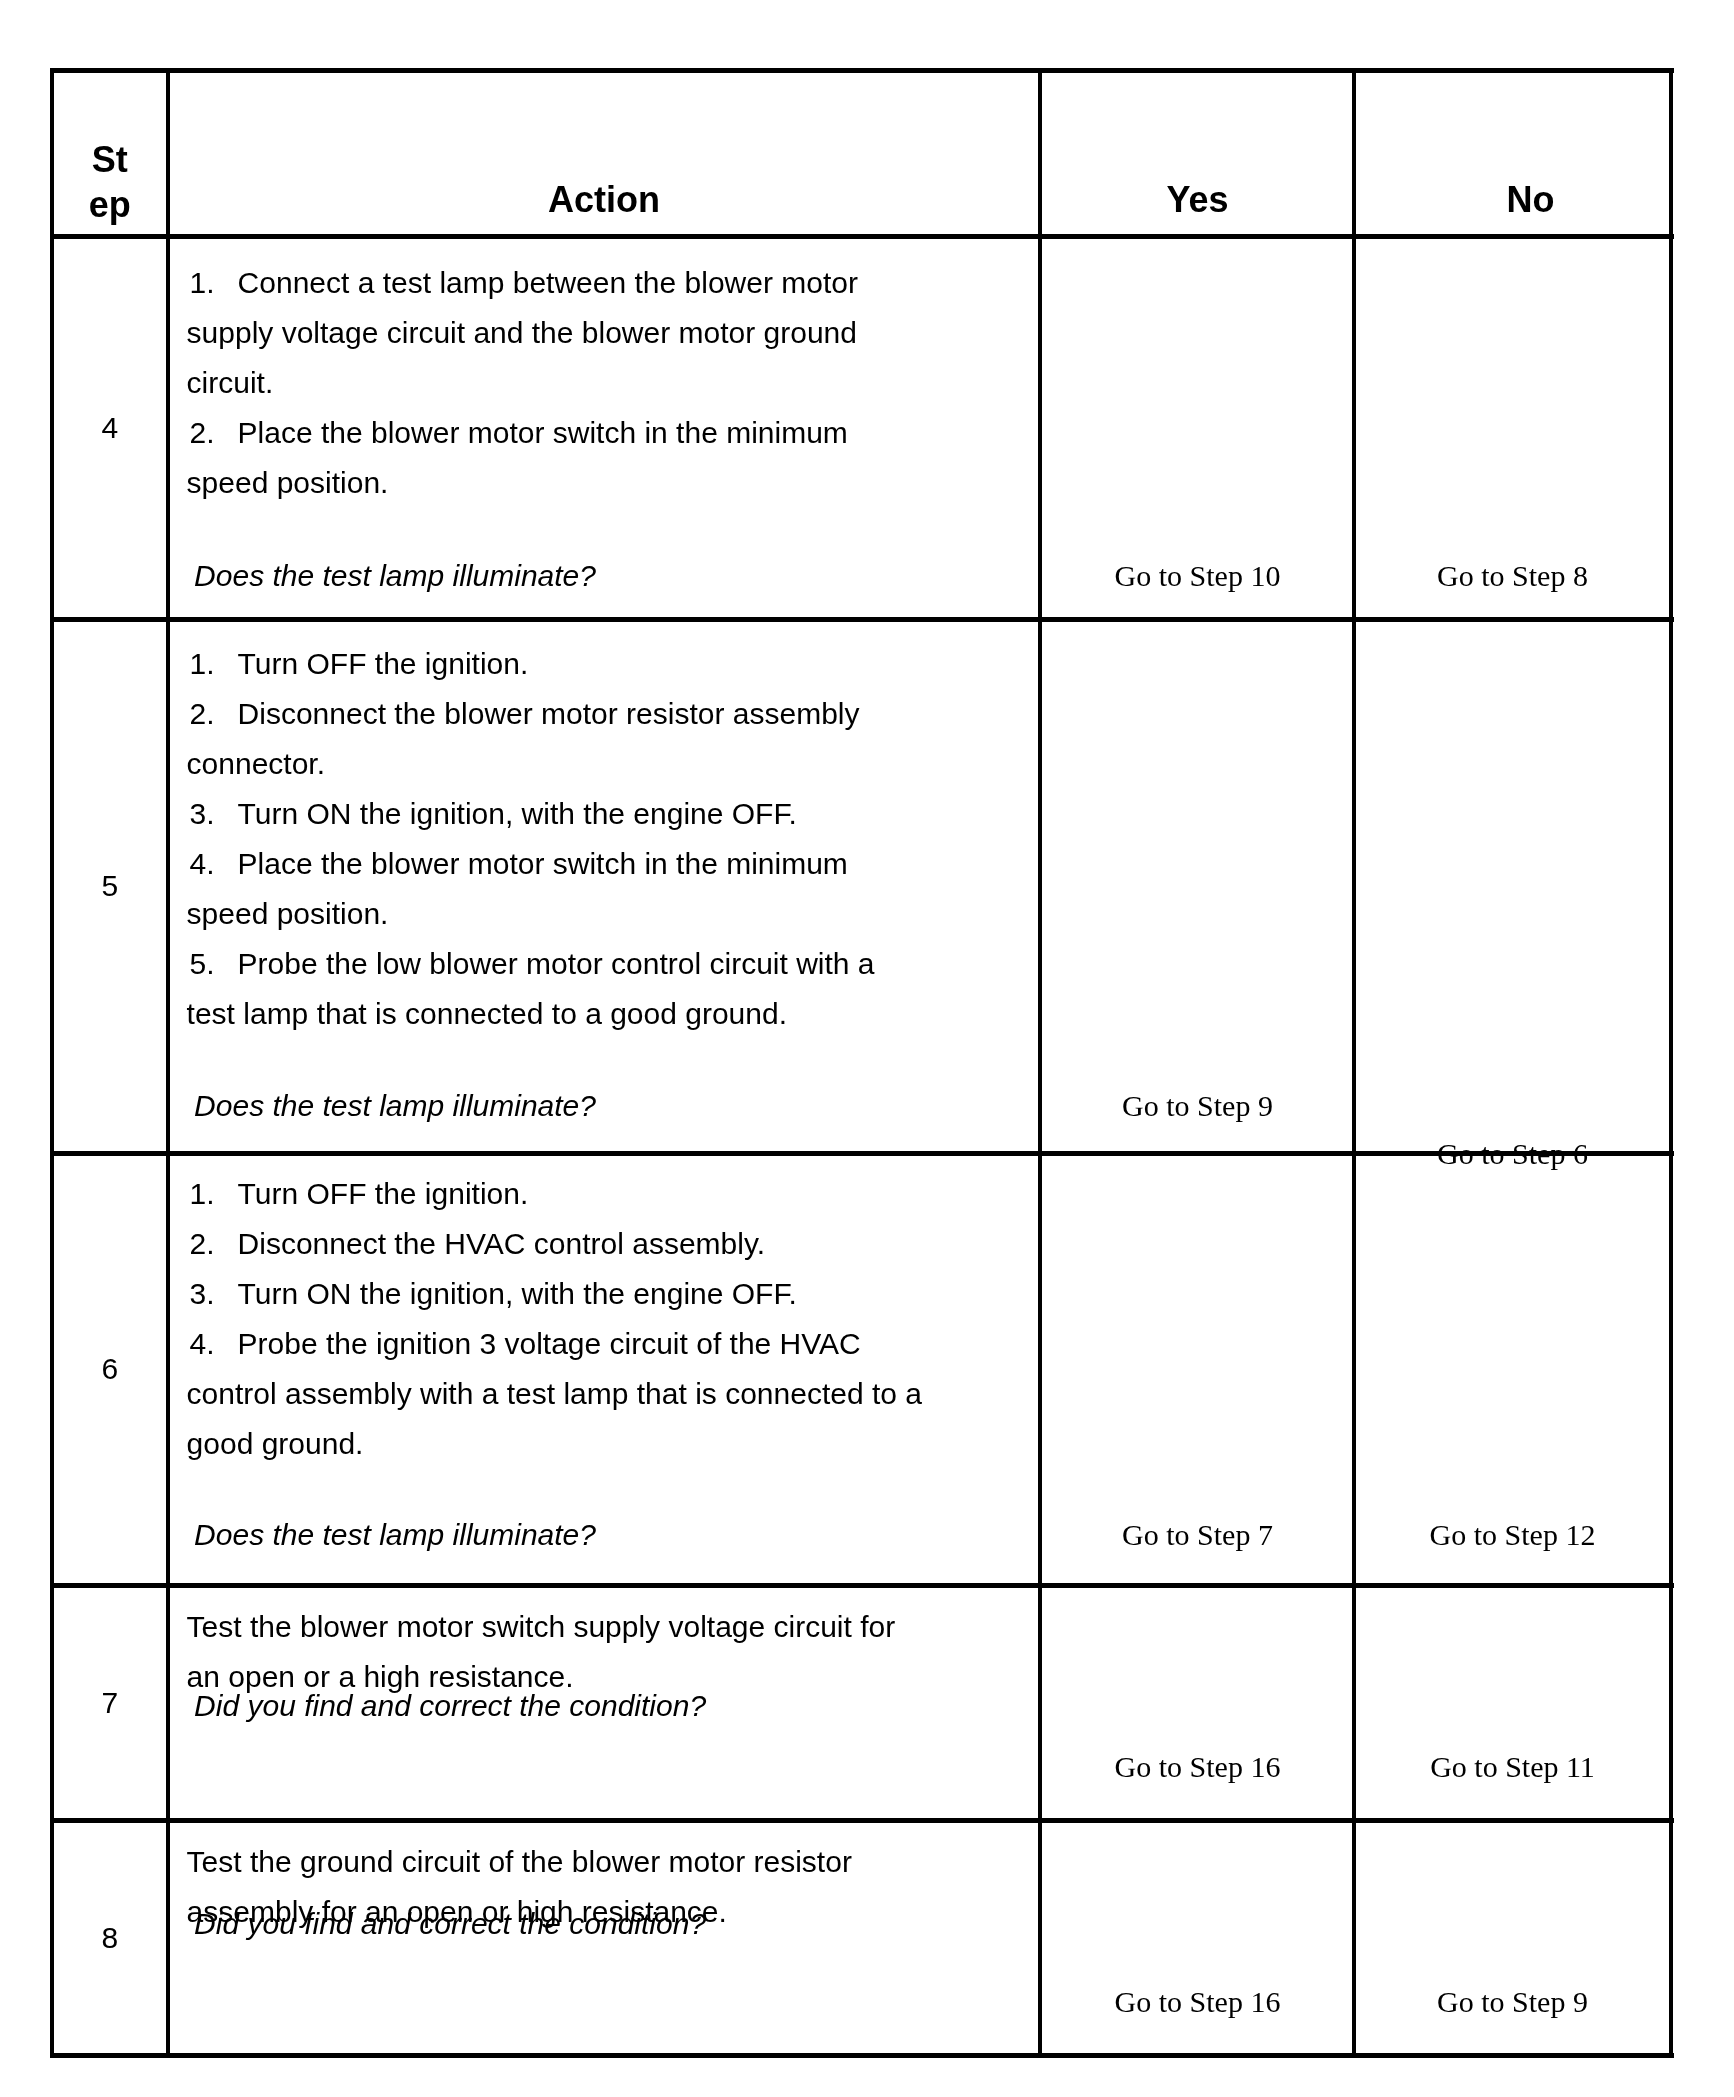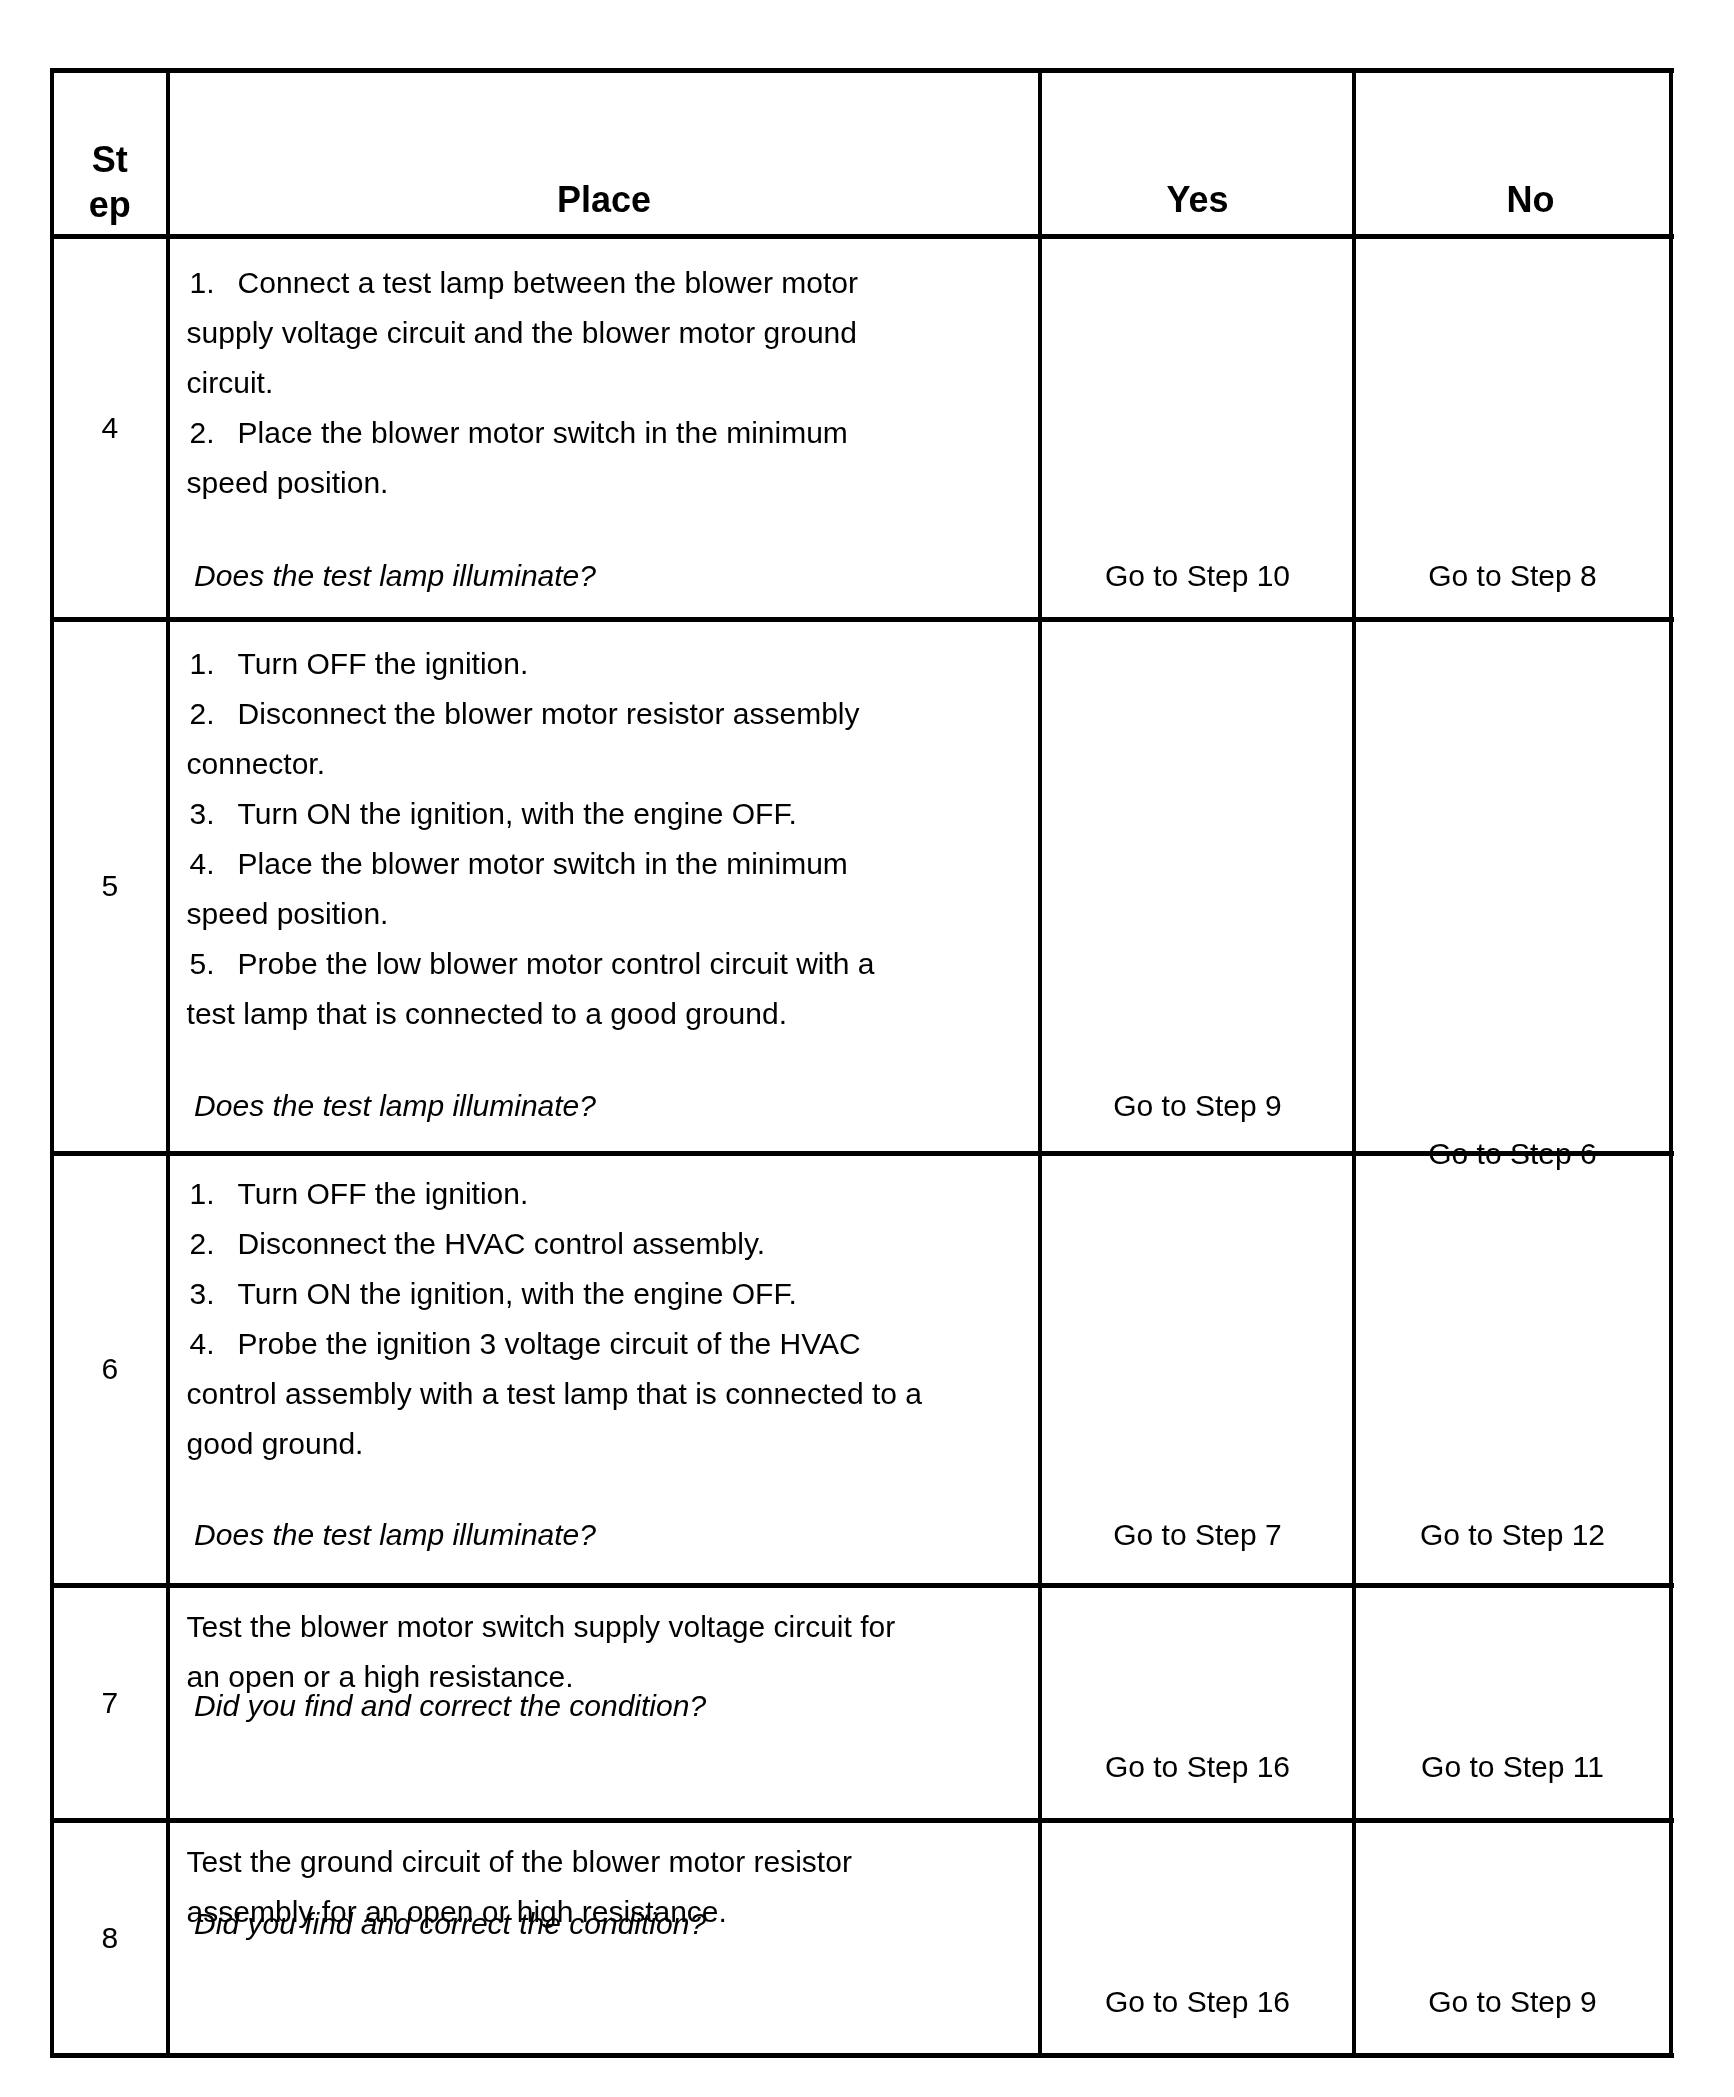--- a/index.html
+++ b/index.html
@@ -8,21 +8,21 @@
   .tbl { position: absolute; left: 50px; top: 68px; width: 1624px; height: 1990px; }
   .hline { position: absolute; height: 4.5px; background: #000; left: 0; width: 1624px; }
   .vline { position: absolute; width: 3.8px; background: #000; top: 0; height: 1990px; }
   .cell { position: absolute; box-sizing: border-box; }
   .hdr { font-weight: bold; font-size: 36px; text-align: center; }
   .step { font-size: 30px; text-align: center; display: flex; align-items: center; justify-content: center; }
   .action { font-size: 30px; line-height: 50px; padding-left: 16.6px; }
   .action .li { display: block; white-space: nowrap; }
   .action .num { display: inline-block; width: 51px; padding-left: 3px; box-sizing: border-box; }
   .action .q { display: block; white-space: nowrap; padding-left: 7.5px; font-style: italic; }
-  .ans { font-size: 30px; text-align: center; white-space: nowrap; position: absolute; }
+  .ans { font-size: 30px; text-align: center; white-space: nowrap; position: absolute; font-family: Liberation Serif, serif; }
 </style>
 </head>
 <body>
 
 <div class="tbl">
 
   <div class="hline" style="top:0px"></div>
   <div class="hline" style="top:166px"></div>
   <div class="hline" style="top:549px"></div>
   <div class="hline" style="top:1083px"></div>
@@ -33,21 +33,21 @@
   <div class="vline" style="left:0px"></div>
   <div class="vline" style="left:116px"></div>
   <div class="vline" style="left:988px"></div>
   <div class="vline" style="left:1302px"></div>
   <div class="vline" style="left:1619px"></div>
 
   <div class="cell hdr" style="left:3.8px; top:69px; width:112px; line-height:45px;">
     <div>St</div>
     <div>ep</div>
   </div>
-  <div class="cell hdr" style="left:120px; top:111px; width:868px;">Place</div>
+  <div class="cell hdr" style="left:120px; top:111px; width:868px;">Action</div>
   <div class="cell hdr" style="left:992px; top:111px; width:311px;">Yes</div>
   <div class="cell hdr" style="left:1306px; top:111px; width:313px;padding-left:36px;">No</div>
 
   <div id="rows">
       <div class="cell step" style="left: 3.8px; top: 171px; width: 112px; height: 378px;">4</div>
       <div class="cell action" style="left: 120px; top: 190px; width: 866px;">
         <span class="li"><span class="num">1.</span><span>Connect a test lamp between the blower motor</span></span>
         <span class="li"><span>supply voltage circuit and the blower motor ground</span></span>
         <span class="li"><span>circuit.</span></span>
         <span class="li"><span class="num">2.</span><span>Place the blower motor switch in the minimum</span></span>

